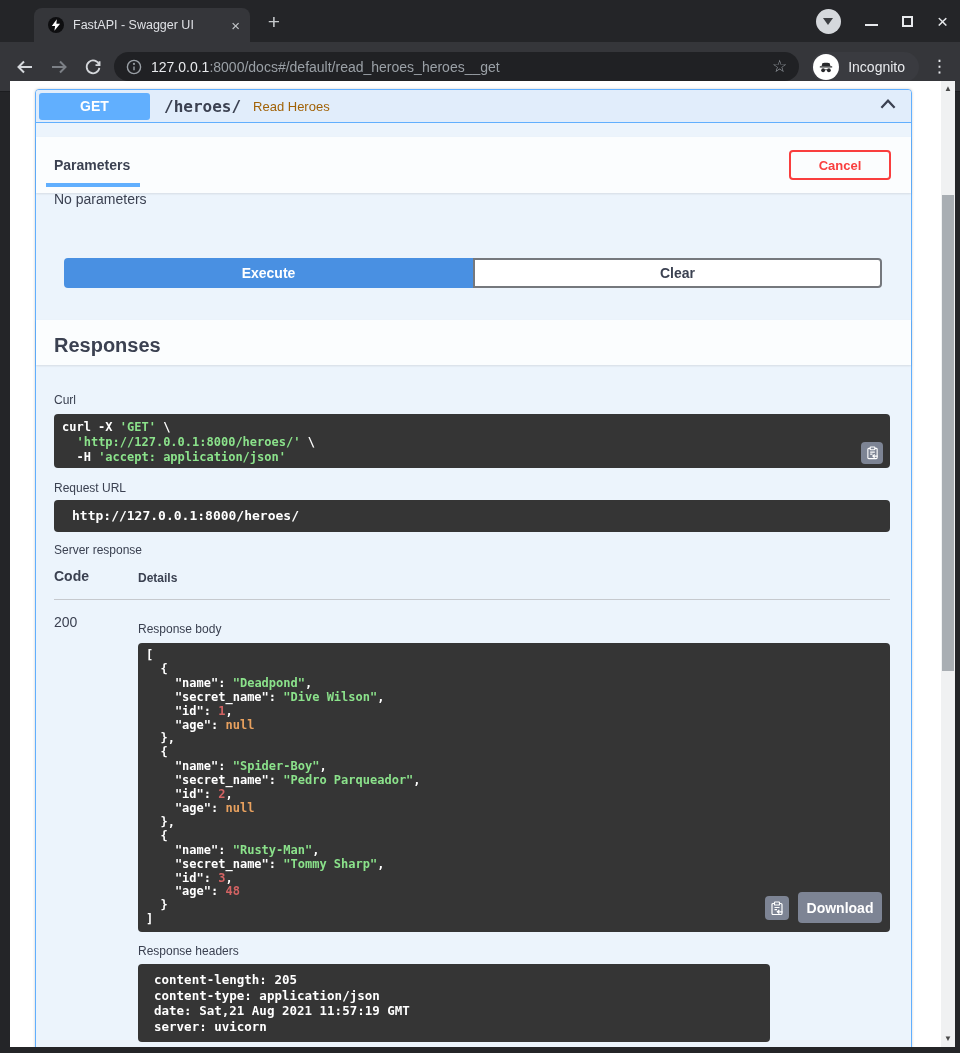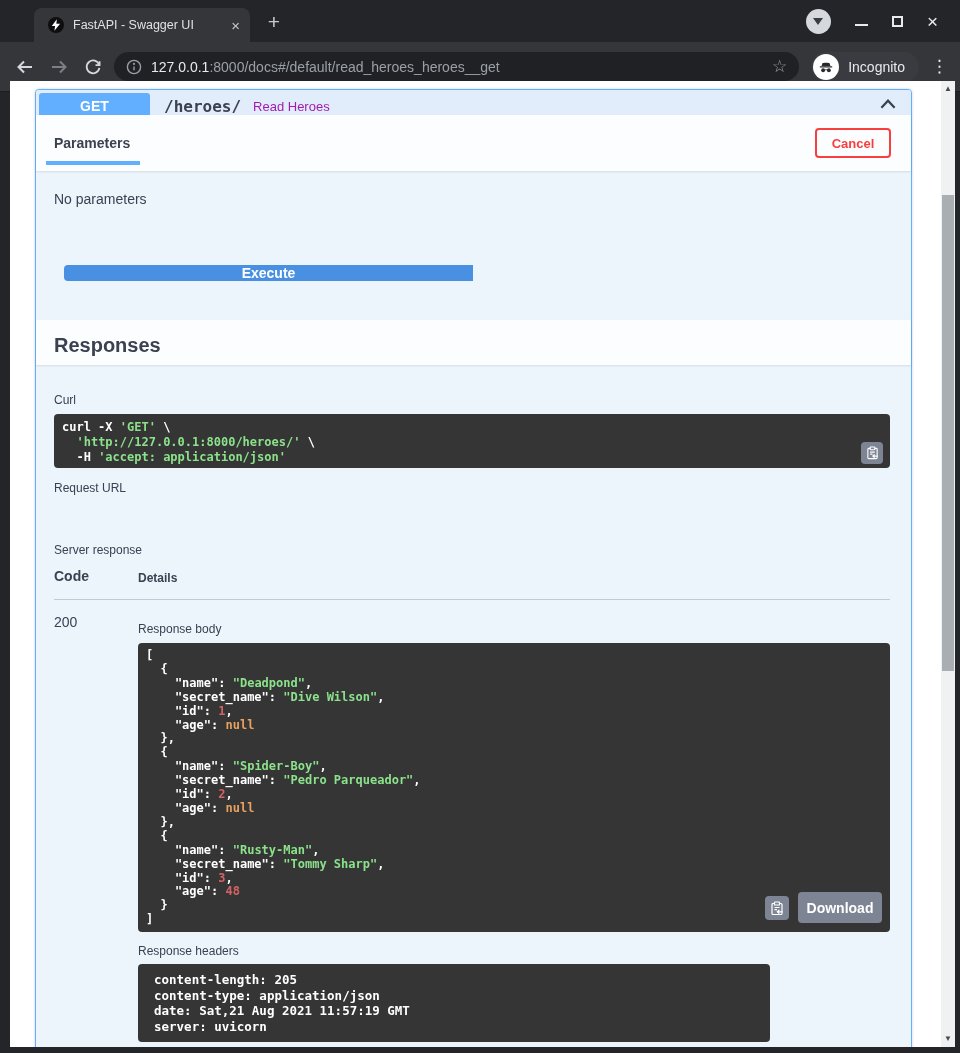--- a/index.html
+++ b/index.html
@@ -1,21 +1,21 @@
 <!DOCTYPE html>
 <html style="--get-badge: #61affe; --execute-button: #4990e2; --cancel-button: #f93e3e; --code-block-bg: #353535; --string-token: #8be28b; --number-token: #d36363; --null-token: #e8a15f;"><head>
 <meta charset="utf-8">
 <style>
   * { margin:0; padding:0; box-sizing:border-box; }
   html,body { background:#111; }
   .window { position:relative; width:960px; height:1053px; background:#242528;
             font-family:"Liberation Sans", sans-serif; overflow:hidden; }
 
   
-  .tabbar { position:absolute; top:0; left:0; right:10px; height:42px; background:#242528; }
+  .tabbar { position:absolute; top:0; left:0; right:0; height:42px; background:#242528; }
   .tab { position:absolute; left:34px; top:8px; width:216px; height:34px; background:#35363a;
          border-radius:8px 8px 0 0; display:flex; align-items:center; padding:0 10px 0 14px; gap:9px; }
   .tab-title { color:#dfe1e5; font-size:12.5px; flex:1; white-space:nowrap; overflow:hidden; }
   .tab-close { color:#c4c7ca; font-size:15px; line-height:1; cursor:default; }
   .newtab { position:absolute; left:262px; top:10px; width:24px; height:24px; color:#c6c9cc;
             font-size:21px; display:flex; align-items:center; justify-content:center; font-weight:400; }
   .win-controls { position:absolute; right:12px; top:0; height:42px; display:flex; align-items:center; gap:24px; }
   .tabsearch { width:25px; height:25px; border-radius:50%; background:#d5d8dc;
                display:flex; align-items:center; justify-content:center; }
   .btn-min { width:13px; height:2px; background:#e8eaed; margin-top:8px; }
@@ -45,39 +45,39 @@
   .opblock { position:absolute; left:25px; top:8px; width:877px; height:1100px;
              border:1px solid var(--get-badge,#61affe); border-radius:4px; background:#ecf4fc;
              box-shadow:0 0 3px rgba(0,0,0,.19); }
   .summary { position:absolute; top:0; left:0; right:0; height:33px; background:#e1edfb;
              border-bottom:1px solid var(--get-badge,#61affe); display:flex; align-items:center;
              padding:0 12px 0 3px; border-radius:3px 3px 0 0; }
   .method-badge { width:111px; height:27px; background:var(--get-badge,#61affe); border-radius:3px;
                   color:#fff; font-weight:bold; font-size:14px; text-align:center; line-height:27px; }
   .op-path { font-family:"DejaVu Sans Mono", monospace; font-weight:bold; font-size:16px;
              color:#3b4151; margin-left:14px; }
-  .op-summary-text { font-size:13px; color:#a21caf; margin-left:12px; }
+  .op-summary-text { font-size:13px; color:#a16207; margin-left:12px; }
   .chev { margin-left:auto; }
 
   .sect-header { position:absolute; left:0; right:0; background:#fbfdfe;
                  box-shadow:0 1px 2px rgba(0,0,0,.1); }
-  .params-header { top:25px; height:56px; }
+  .params-header { top:47px; height:56px; }
   .resp-header { top:230px; height:45px; }
   .params-title { position:absolute; left:18px; top:20px; font-size:14px; font-weight:bold; }
   .tab-underline { position:absolute; left:10px; top:46px; width:94px; height:4px;
                    background:var(--get-badge,#61affe); }
-  .cancel-btn { position:absolute; right:20px; top:13px; width:76px; height:30px; background:transparent;
+  .cancel-btn { position:absolute; right:20px; top:13px; width:102px; height:30px; background:transparent;
                 border:2px solid var(--cancel-button,#f93e3e); border-radius:4px;
                 color:var(--cancel-button,#f93e3e); font-weight:bold; font-size:13px;
                 display:flex; align-items:center; justify-content:center; }
   .resp-title { position:absolute; left:18px; top:14px; font-size:20px; font-weight:bold; }
 
   .no-params { position:absolute; left:18px; top:101px; font-size:14px; }
 
-  .exec-row { position:absolute; left:28px; top:168px; width:818px; height:30px; display:flex;align-items:center; }
+  .exec-row { position:absolute; left:28px; top:168px; width:818px; height:30px; display:flex; }
   .exec-btn { width:50%; background:var(--execute-button,#4990e2); border:none; border-radius:4px 0 0 4px;
               color:#fff; font-weight:bold; font-size:14px; }
   .clear-btn { width:50%; background:#fff; border:2px solid #75787d; border-radius:0 4px 4px 0;
                color:#3b4151; font-weight:bold; font-size:14px; }
 
   .mini-label { position:absolute; font-size:12px; font-weight:normal; color:#3b4151; }
   .codeblock { position:absolute; background:var(--code-block-bg,#353535); border-radius:4px;
                color:#fff; overflow:hidden; }
   pre.code { font-family:"DejaVu Sans Mono", monospace; font-weight:bold; color:#fff; }
   .curl-block   { left:18px; top:324px; width:836px; height:54px; }
@@ -206,20 +206,21 @@
       <div class="sect-header params-header">
         <span class="params-title">Parameters</span>
         <span class="tab-underline"></span>
         <button class="cancel-btn">Cancel</button>
       </div>
 
       <div class="no-params">No parameters</div>
 
       <div class="exec-row">
         <button class="exec-btn">Execute</button>
+        <button class="clear-btn">Clear</button>
       </div>
 
       <div class="sect-header resp-header">
         <span class="resp-title">Responses</span>
       </div>
 
       <div class="mini-label lbl-curl">Curl</div>
       <div class="codeblock curl-block">
         <pre class="code"><span>curl -X </span><span class="tok-str">'GET'</span><span> \</span>
 <span>  </span><span class="tok-str">'http://127.0.0.1:8000/heroes/'</span><span> \</span>
@@ -228,20 +229,23 @@
           <svg width="13" height="14" viewBox="0 0 14 15" fill="none" stroke="#fff" stroke-width="1.2">
               <rect x="2" y="2.5" width="10" height="11" rx="1"></rect>
               <rect x="4.5" y="1" width="5" height="3" rx="0.6" fill="#7d8494"></rect>
               <path d="M4.5 6.5h5M4.5 8.7h2.5"></path>
               <path d="M12.5 10.8H7.5M9.3 9l-1.9 1.8 1.9 1.8" stroke-width="1.3"></path>
             </svg>
         </button>
       </div>
 
       <div class="mini-label lbl-requrl">Request URL</div>
+      <div class="codeblock requrl-block">
+        <pre class="code">http://127.0.0.1:8000/heroes/</pre>
+      </div>
 
       <div class="mini-label lbl-srvresp">Server response</div>
 
       <div class="tbl-code-h">Code</div>
       <div class="tbl-details-h">Details</div>
       <div class="tbl-hr"></div>
       <div class="status-code">200</div>
 
       <div class="mini-label lbl-respbody">Response body</div>
       <div class="codeblock body-block">

